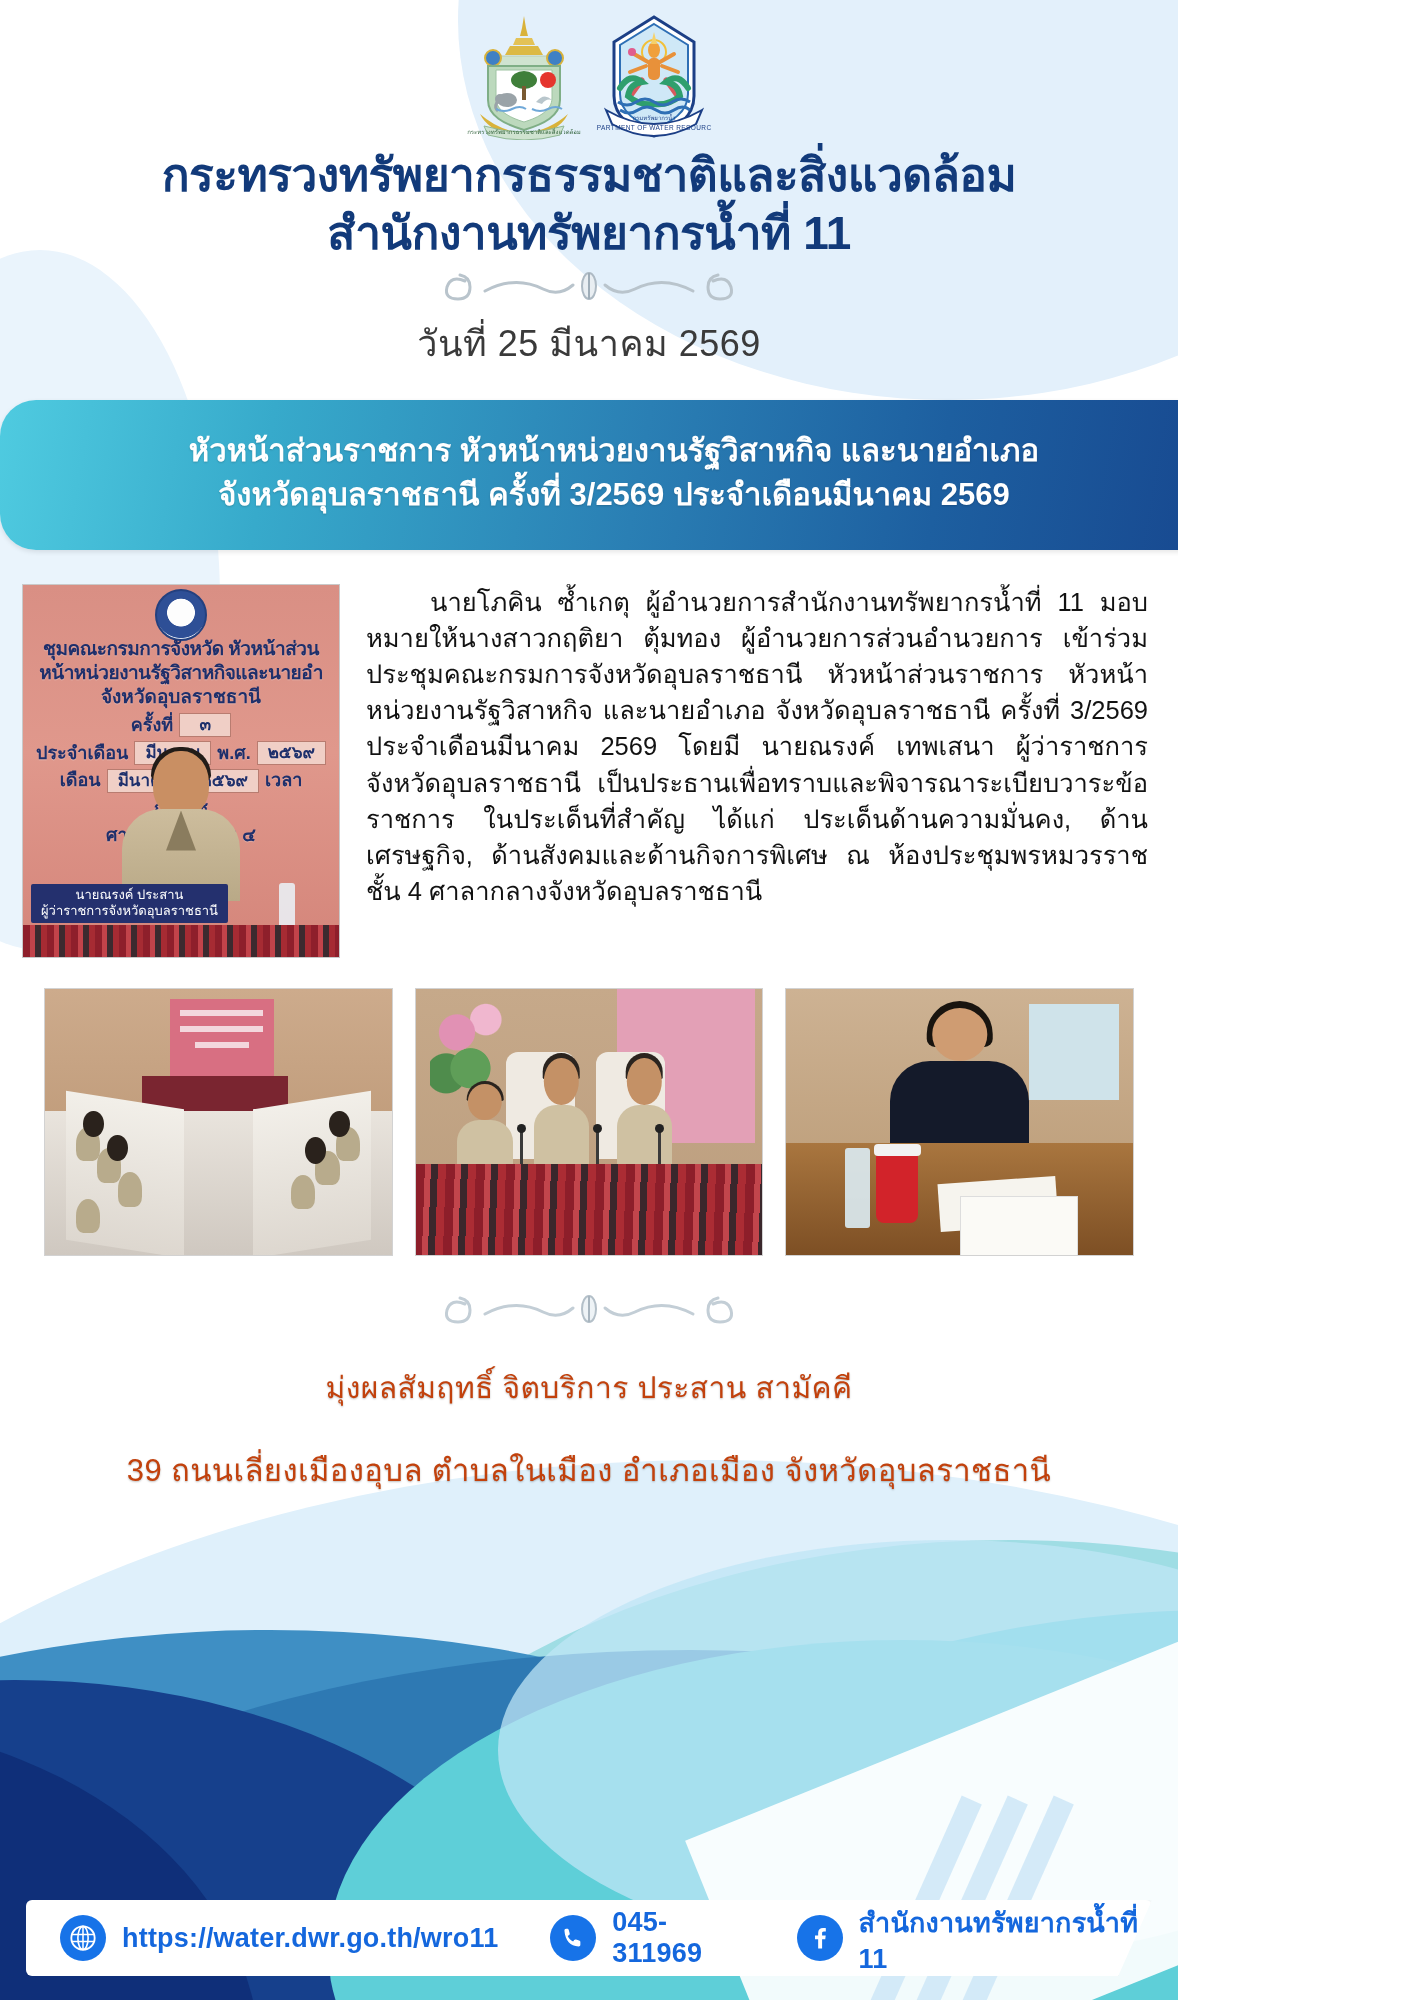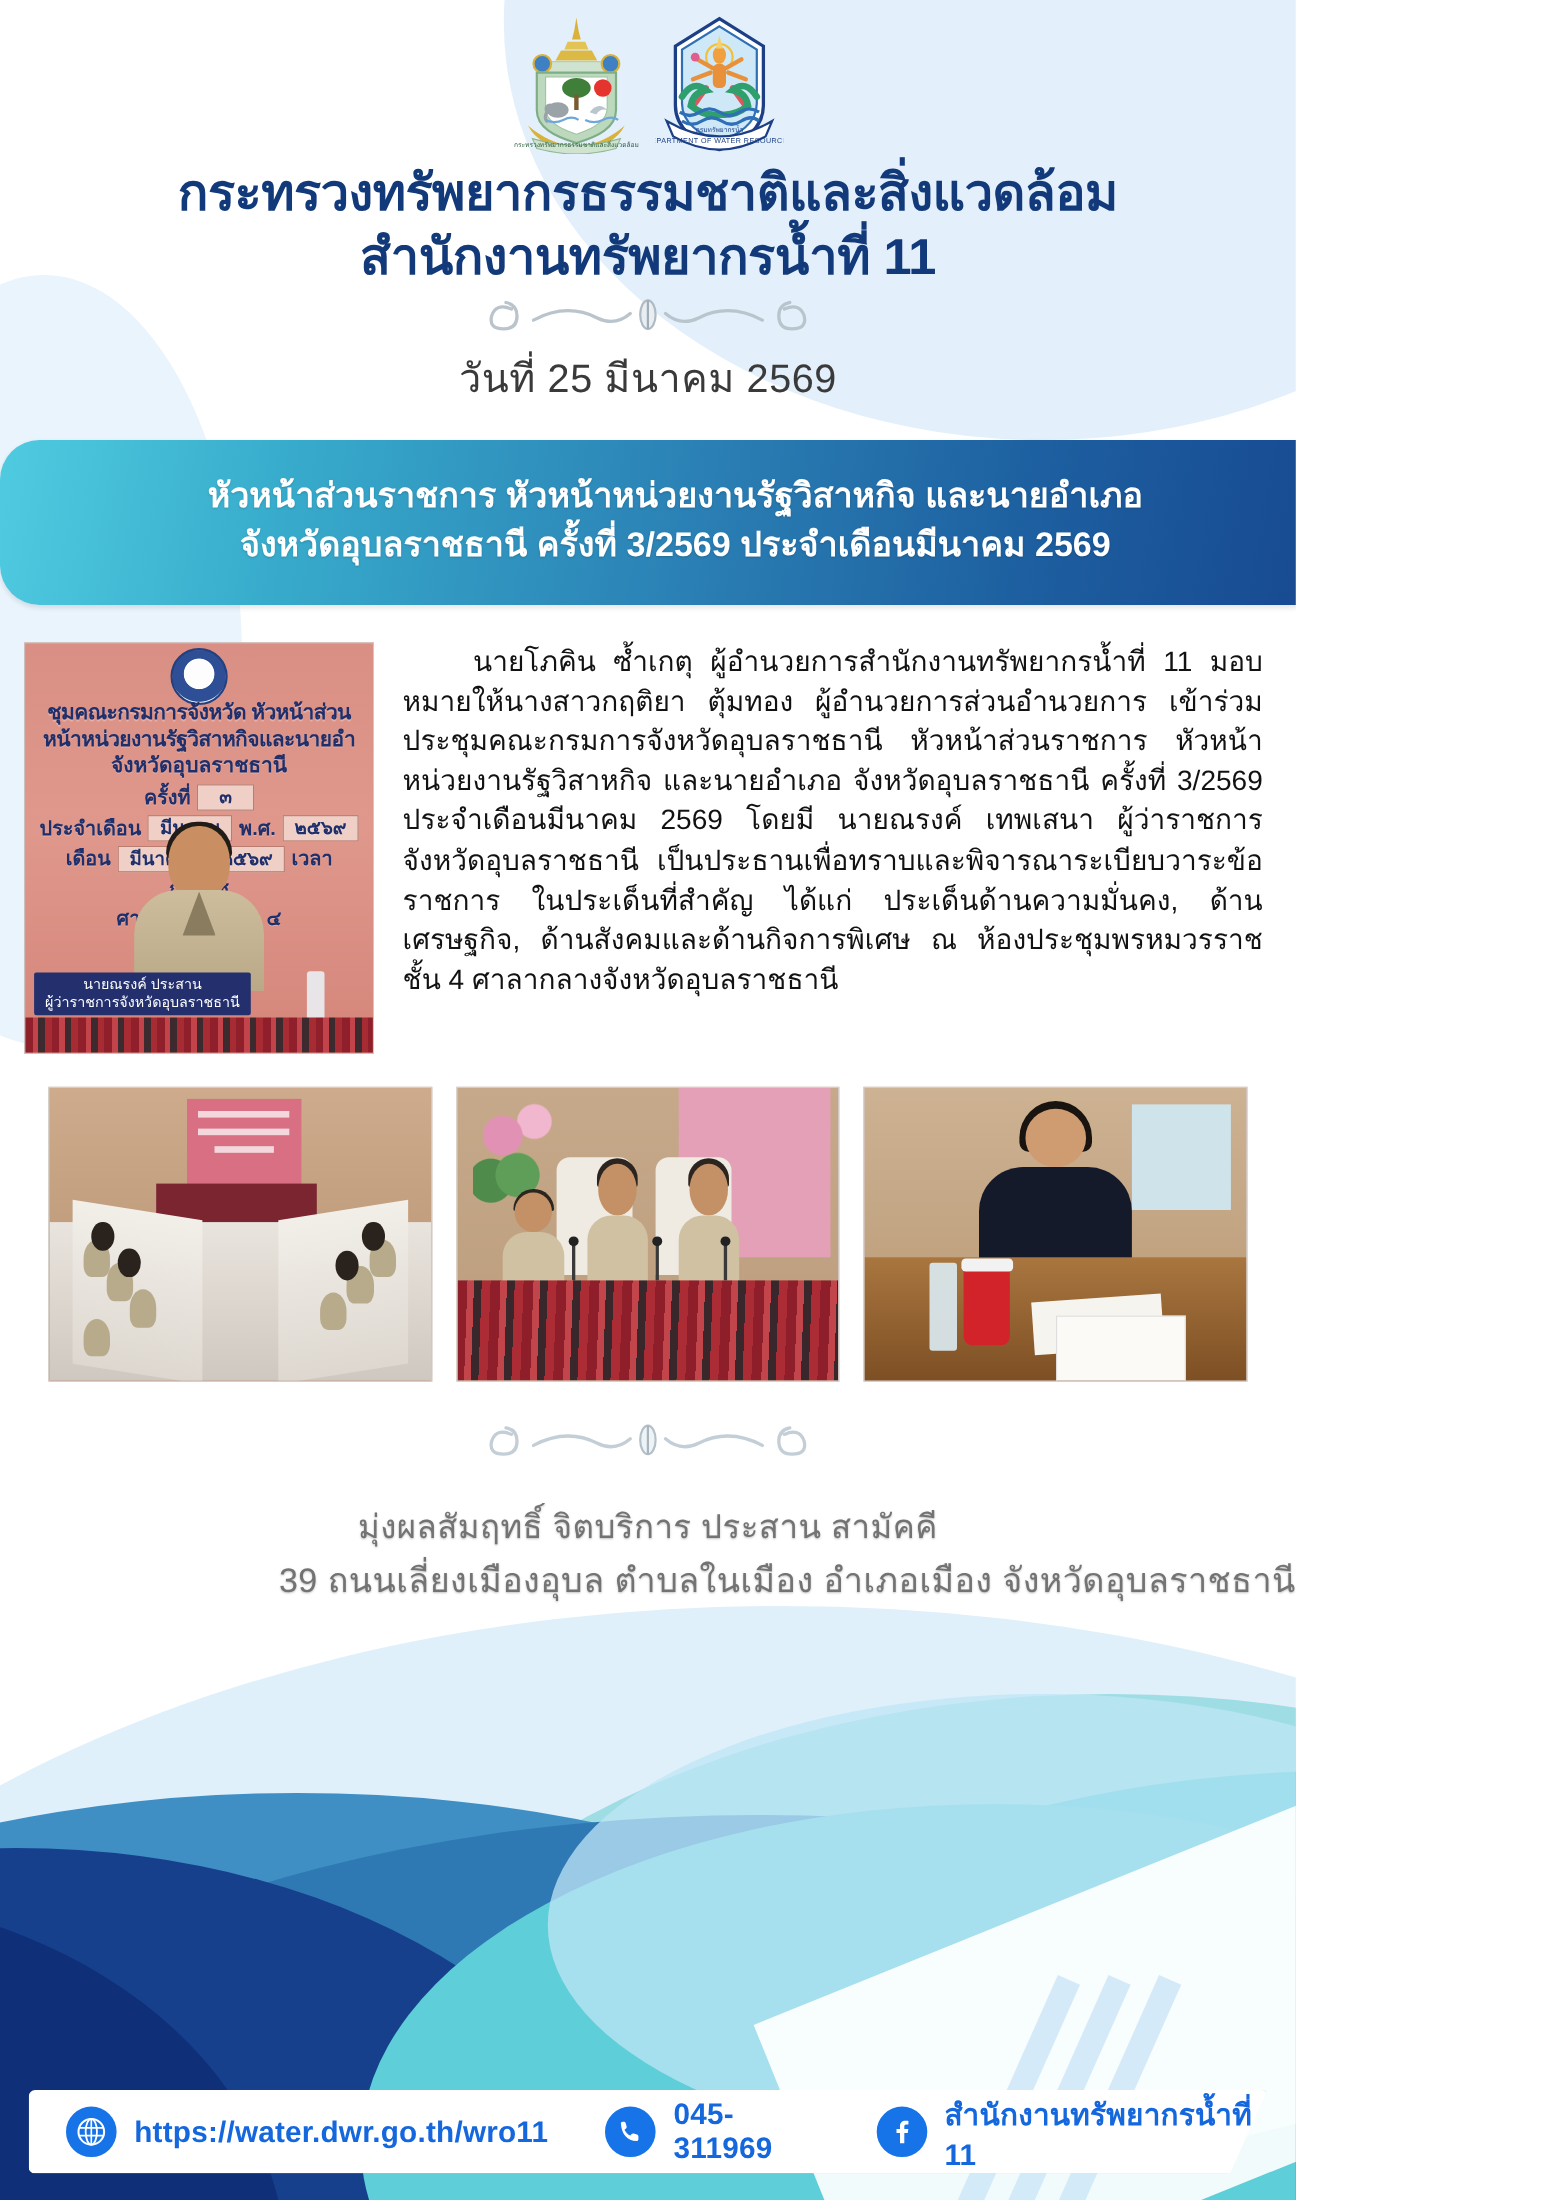--- a/index.html
+++ b/index.html
@@ -299,24 +299,24 @@
     background:rgba(220,236,244,.9); border-radius:3px; }
 
   
   .orn-bottom{
     position:relative; z-index:6;
     margin:34px auto 0; width:320px; height:40px;
     display:flex; align-items:center; justify-content:center;
   }
   .slogan-block{
     position:relative; z-index:6;
-    margin-top:34px; text-align:center; color:#737373;
+    margin-top:34px; text-align:center; color:#c2410c;
   }
   .slogan{ font-size:30px; letter-spacing:.4px; text-shadow:0 1px 2px rgba(0,0,0,.25); }
-  .address{ font-size:31px; letter-spacing:.4px; text-shadow:0 1px 2px rgba(0,0,0,.25);text-align:right; }
+  .address{ margin-top:34px; font-size:31px; letter-spacing:.4px; text-shadow:0 1px 2px rgba(0,0,0,.25); }
 
   .contact-bar{
     position:absolute; z-index:8; left:26px; right:26px; bottom:24px;
     height:76px;
     background:#ffffff;
     border-radius:6px;
     display:flex; align-items:center; gap:52px;
     padding-left:34px;
     box-shadow:0 1px 4px rgba(0,0,0,.12);
     clip-path:polygon(0 0, 100% 0, 97% 100%, 0% 100%);

